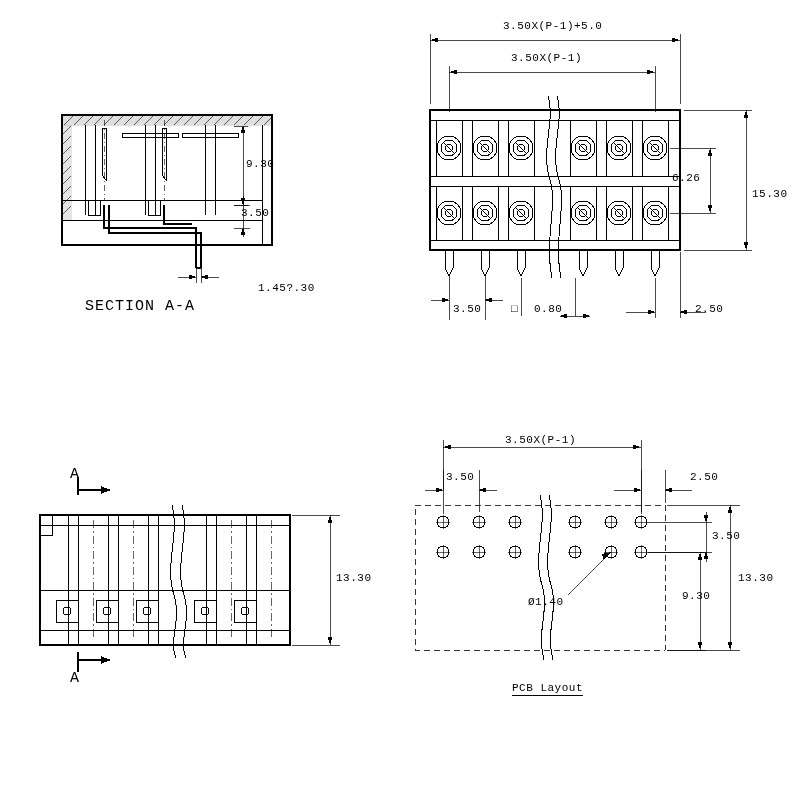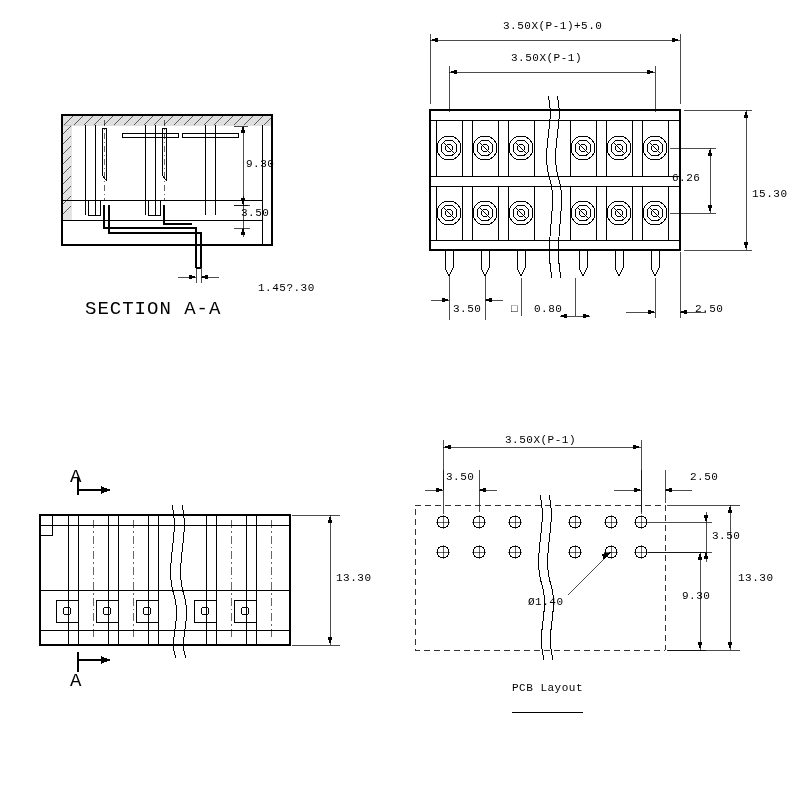--- a/index.html
+++ b/index.html
@@ -1,21 +1,21 @@
 <!DOCTYPE html>
 <html><head>
 <meta charset="utf-8">
 <style>
   html,body{margin:0;padding:0;background:#ffffff;}
   body{width:800px;height:800px;position:relative;font-family:"DejaVu Sans Mono",monospace;color:#000;}
   .stage{position:absolute;left:0;top:0;width:800px;height:800px;}
   svg{position:absolute;left:0;top:0;}
   .lbl{position:absolute;font-family:Liberation Mono, monospace;font-size:11px;color:#000;white-space:nowrap;letter-spacing:0.5px;}
-  .lbl.big{font-size:19px;letter-spacing:1px;}
-  .underline{border-bottom:1px solid #000;padding-bottom:18px;}
+  .lbl.big{font-size:15px;letter-spacing:1px;}
+  .underline{border-bottom:1px solid #000;padding-bottom:1px;}
 </style>
 </head>
 <body>
 
 <div class="stage">
 
 <svg width="800" height="800" viewBox="0 0 800 800">
   <g fill="none" stroke="#000" stroke-width="1" shape-rendering="crispEdges">
 
     <g>

